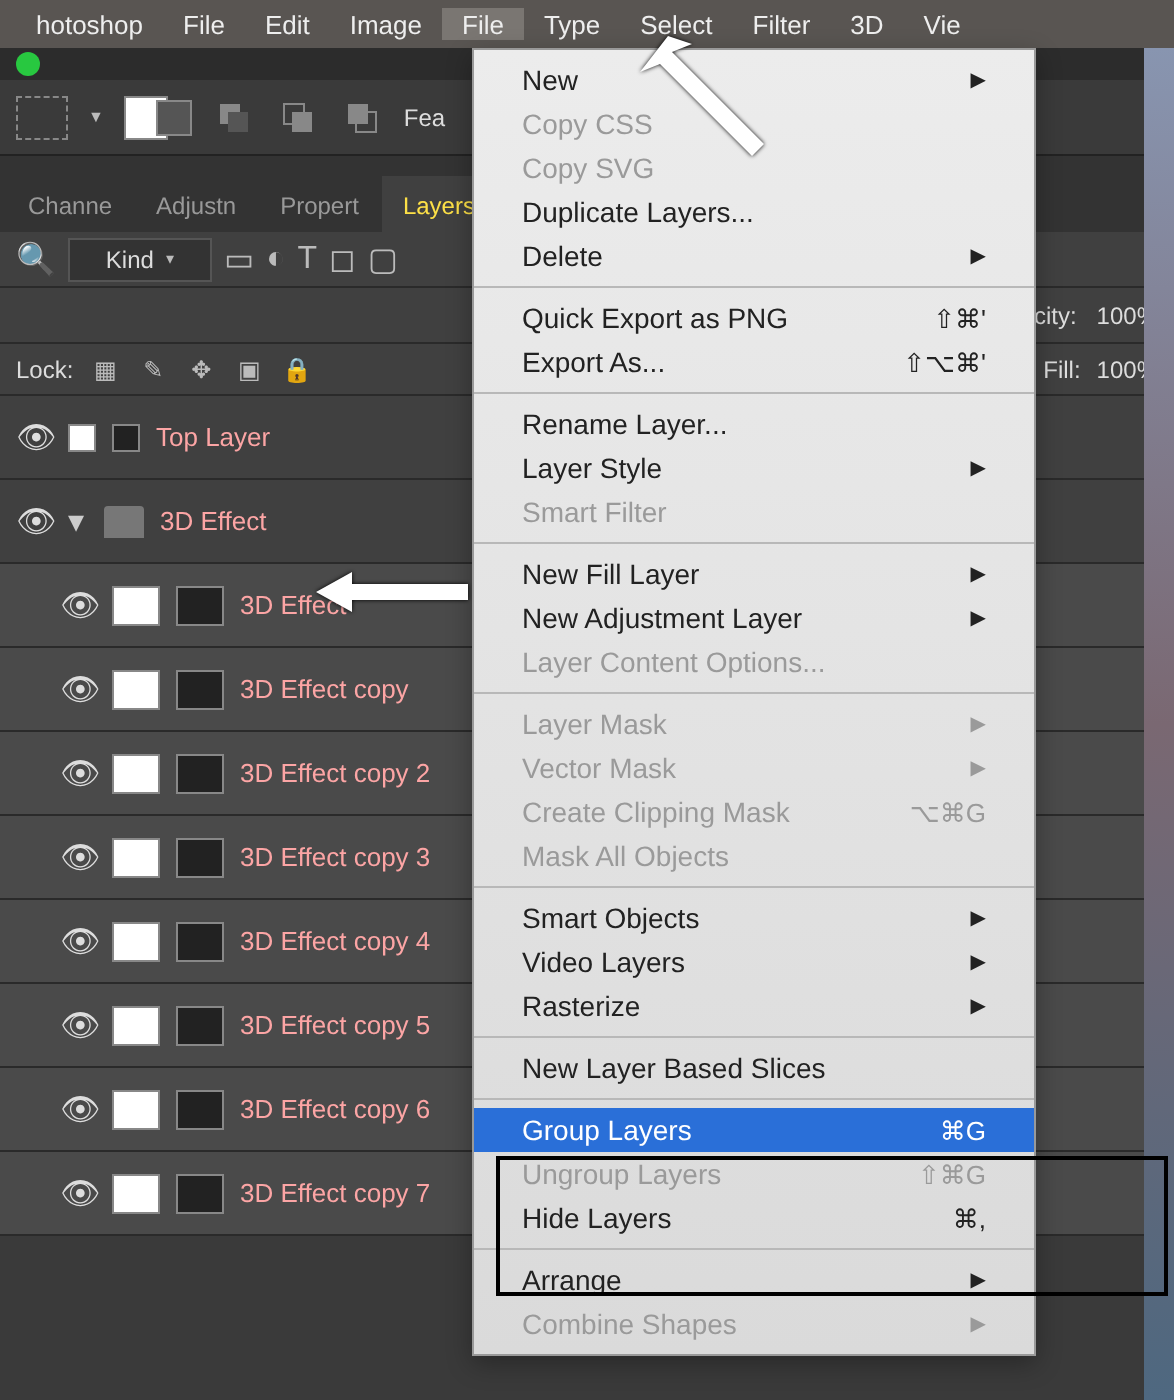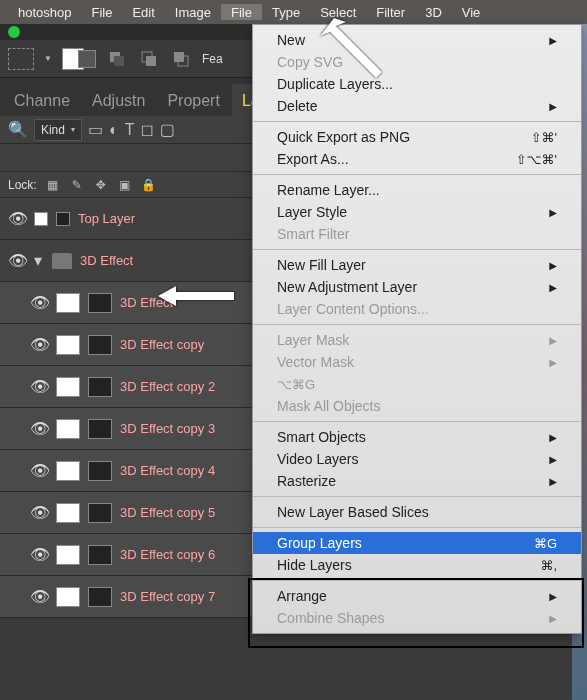--- a/index.html
+++ b/index.html
@@ -10,40 +10,40 @@
   .wc { height:16px; display:flex; align-items:center; padding-left:8px; background:#2c2c2c; gap:8px; }
   .wc-dot { width:12px; height:12px; border-radius:50%; }
   .toolbar { height:38px; background:#3a3a3a; display:flex; align-items:center; padding:0 8px; gap:10px; border-bottom:1px solid #222; }
   .tb-icon { width:22px; height:22px; display:flex; align-items:center; justify-content:center; color:#ddd; }
   .tb-sq { width:26px; height:22px; border:1px dashed #888; }
   .tb-swatch { width:22px; height:22px; background:#fff; border:1px solid #888; }
   .tb-swatch2 { width:18px; height:18px; background:#555; border:1px solid #888; margin-left:-6px; }
   .tb-drop { font-size:8px; color:#bbb; }
   .tb-label { color:#ddd; font-size:12px; }
   .panel-tabs { display:flex; background:#333; height:38px; align-items:flex-end; padding:0 4px; gap:2px; }
-  .ptab { padding:8px 10px 6px; color:#999; font-size:16px; }
+  .ptab { padding:8px 10px 6px; color:#999; font-size:12px; }
   .ptab.active { color:#fde047; background:#404040; }
   .row { display:flex; align-items:center; height:28px; padding:0 8px; gap:6px; background:#404040; border-bottom:1px solid #2a2a2a; }
-  .row .sel { height:22px; padding:0 6px; background:#333; border:1px solid #555; color:#ddd; font-size:12px; display:flex; align-items:center; gap:6px; }
+  .row .sel { height:22px; padding:0 18px; background:#333; border:1px solid #555; color:#ddd; font-size:12px; display:flex; align-items:center; gap:6px; }
   .row .lbl { color:#ddd; font-size:12px; margin-left:auto; }
   .lock-row { display:flex; align-items:center; height:26px; padding:0 8px; gap:8px; background:#404040; color:#ddd; font-size:12px; border-bottom:1px solid #2a2a2a; }
   .lock-row .ic { width:16px; height:16px; color:#bbb; display:flex; align-items:center; justify-content:center; }
   .layers { background:#404040; }
   .layer { display:flex; align-items:center; height:42px; padding:0 8px; border-bottom:1px solid #2a2a2a; gap:8px; }
   .layer.sub { padding-left:30px; background:#4a4a4a; }
   .eye { width:18px; text-align:center; color:#ddd; }
   .thumb { width:24px; height:20px; background:#fff; border:1px solid #888; }
   .thumb.sm { width:14px; height:14px; }
   .mask { width:24px; height:20px; background:#222; border:1px solid #888; }
   .mask.sm { width:14px; height:14px; }
   .lname { color:#fca5a5; font-size:13px; }
   .fold { width:10px; color:#ccc; }
   .folder-ic { width:20px; height:16px; background:#777; border-radius:2px 2px 0 0; }
   
-  .dropdown { position:absolute; left:252px; top:24px; width:330px; background:linear-gradient(#ececec,#dadada); border:1px solid #999; box-shadow:0 4px 12px rgba(0,0,0,.3); padding:4px 0; font-size:14px; color:#222; }
+  .dropdown { position:absolute; left:236px; top:24px; width:282px; background:linear-gradient(#ececec,#dadada); border:1px solid #999; box-shadow:0 4px 12px rgba(0,0,0,.3); padding:4px 0; font-size:14px; color:#222; }
   .di { height:22px; padding:0 24px; display:flex; align-items:center; justify-content:space-between; cursor:default; }
   .di.dis { color:#9a9a9a; }
   .di.sel { background:#2a6fd8; color:#fff;gap:38px; }
   .di .sc { font-size:13px; }
   .di .sub { font-size:10px; }
   .sep { height:1px; background:#b8b8b8; margin:4px 0; }
   .highlight-box { position:absolute; border:2px solid #000; pointer-events:none; }
   .arrow-w { position:absolute; color:#fff; filter:drop-shadow(0 0 1px #000); }
   .bg-img { position:absolute; right:0; top:24px; width:15px; height:676px; background:linear-gradient(#8895b0,#7a6872,#4e6880); }
 </style>
@@ -195,20 +195,23 @@
       <span class="lname">3D Effect copy 7</span>
     </div>
   </div>
 
 <div class="dropdown">
     <div class="di">
       <span>New</span>
       <span class="sub">▶</span>
     </div>
     <div class="di dis">
+      <span>Copy CSS</span>
+    </div>
+    <div class="di dis">
       <span>Copy SVG</span>
     </div>
     <div class="di">
       <span>Duplicate Layers...</span>
     </div>
     <div class="di">
       <span>Delete</span>
       <span class="sub">▶</span>
     </div>
     <div class="sep"></div>
@@ -246,20 +249,21 @@
     <div class="sep"></div>
     <div class="di dis">
       <span>Layer Mask</span>
       <span class="sub">▶</span>
     </div>
     <div class="di dis">
       <span>Vector Mask</span>
       <span class="sub">▶</span>
     </div>
     <div class="di dis">
+      <span>Create Clipping Mask</span>
       <span class="sc">⌥⌘G</span>
     </div>
     <div class="di dis">
       <span>Mask All Objects</span>
     </div>
     <div class="sep"></div>
     <div class="di">
       <span>Smart Objects</span>
       <span class="sub">▶</span>
     </div>
@@ -272,20 +276,24 @@
       <span class="sub">▶</span>
     </div>
     <div class="sep"></div>
     <div class="di">
       <span>New Layer Based Slices</span>
     </div>
     <div class="sep"></div>
     <div class="di sel">
       <span>Group Layers</span>
       <span class="sc">⌘G</span>
+    </div>
+    <div class="di dis">
+      <span>Ungroup Layers</span>
+      <span class="sc">⇧⌘G</span>
     </div>
     <div class="di">
       <span>Hide Layers</span>
       <span class="sc">⌘,</span>
     </div>
     <div class="sep"></div>
     <div class="di">
       <span>Arrange</span>
       <span class="sub">▶</span>
     </div>

